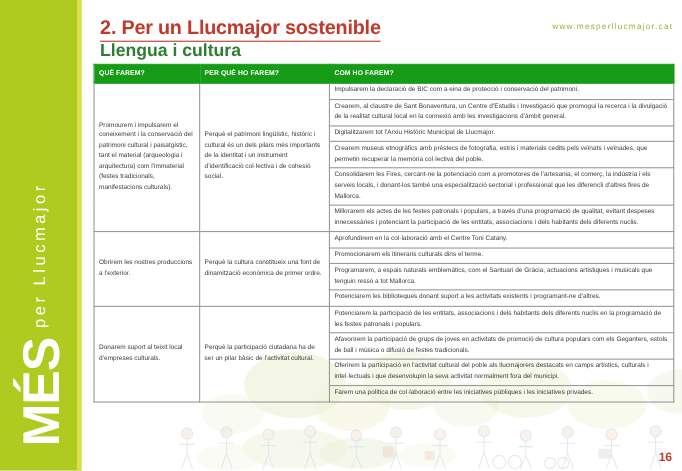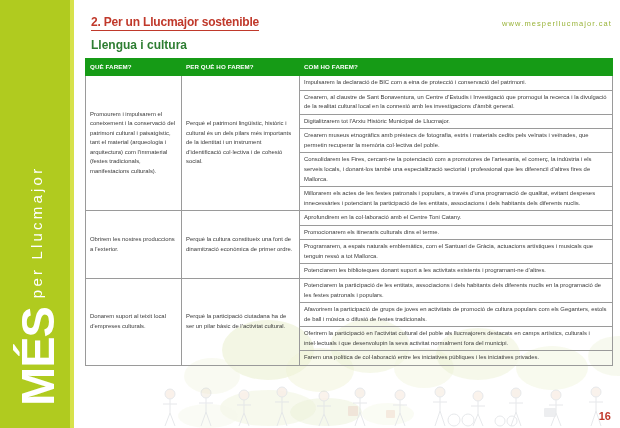--- a/index.html
+++ b/index.html
@@ -55,32 +55,32 @@
   .topurl{
     position:absolute;right:8px;top:19px;
     font-size:7.5px;
     letter-spacing:1.1px;
     color:#9ab43a;
     font-family:"Liberation Sans", sans-serif;
   }
 
   .sectitle{
     position:absolute;left:17px;top:15px;
-    font-size:12px;
+    font-size:18px;
     font-weight:bold;
     color:#c0392b;
     letter-spacing:-0.2px;
     border-bottom:1.5px solid #c0392b;
     padding-bottom:1px;
     font-family:"Liberation Sans", sans-serif;
   }
 
   .subtitle{
     position:absolute;left:17px;top:38px;
-    font-size:12px;
+    font-size:16px;
     font-weight:bold;
     color:#2e7d32;
     font-family:"Liberation Sans", sans-serif;
   }
 
   
   .tbl{
     position:absolute;left:11px;top:58px;width:527px;
     border-collapse:collapse;
     table-layout:fixed;

